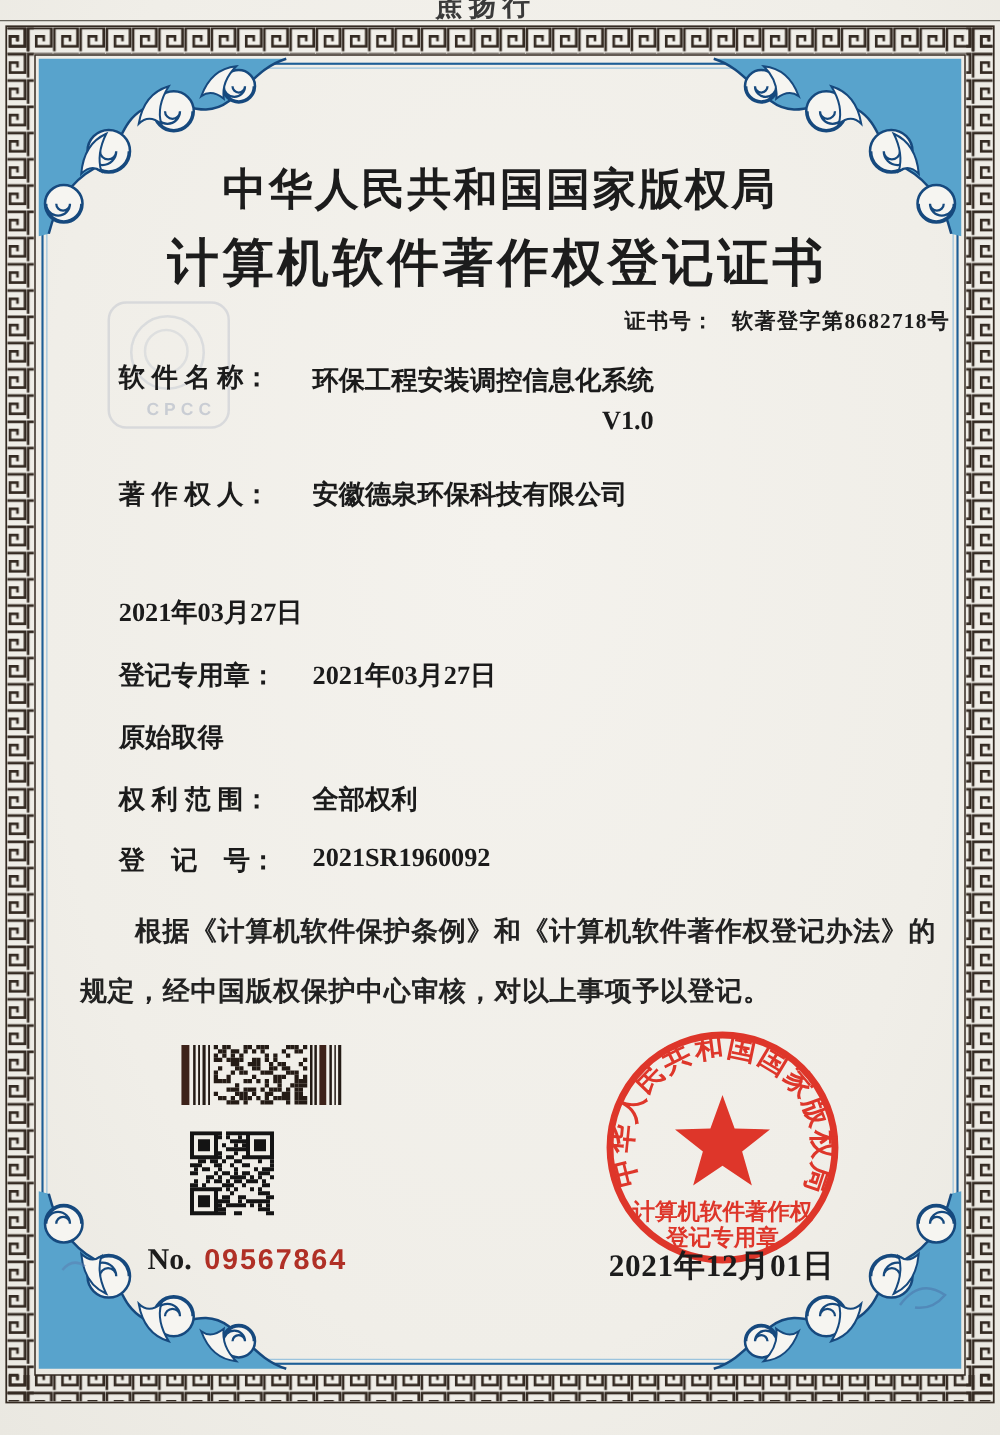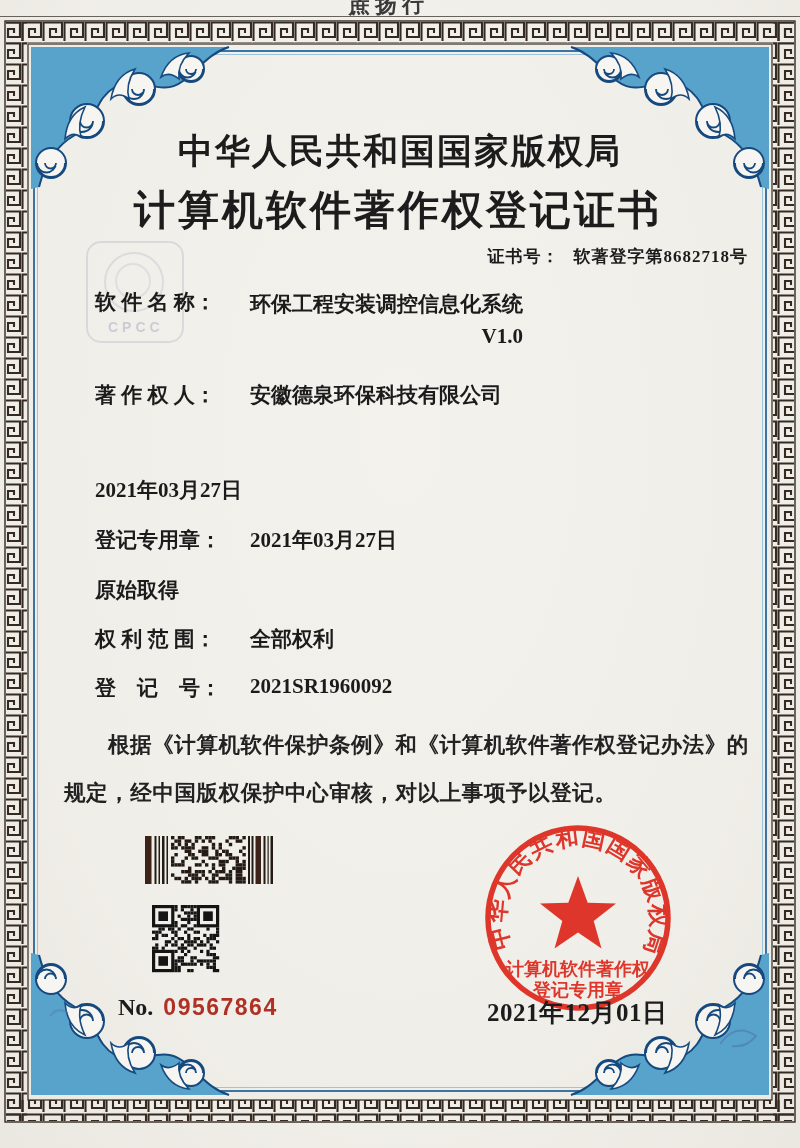--- a/index.html
+++ b/index.html
@@ -15,29 +15,29 @@
   .top-edge-line{left:0;top:16px;width:800px;border-top:1.6px solid #66635b;z-index:5;}
   
   .frame{left:0;top:0;z-index:1;}
   
   .watermark{left:86px;top:241px;width:94px;height:98px;border:2.2px solid rgba(150,160,182,.45);
     border-radius:15px;opacity:.6;z-index:2;}
   .watermark .wm-circle{position:absolute;left:16px;top:9px;width:56px;height:56px;border-radius:50%;
     border:2.2px solid rgba(150,162,185,.42);}
   .watermark .wm-circle2{position:absolute;left:27px;top:20px;width:32px;height:32px;border-radius:50%;
     border:2px solid rgba(150,162,185,.35);}
-  .watermark .wm-text{position:absolute;left:0;right:0;bottom:6px;
+  .watermark .wm-text{position:absolute;left:0;right:0;bottom:6px;text-align:center;
     font-family:"Liberation Sans",sans-serif;font-size:14px;letter-spacing:4px;
     color:rgba(140,152,178,.65);font-weight:bold;padding-left:20px;}
   
   .authority{left:0;top:128px;width:800px;text-align:center;font-size:35px;font-weight:bold;
     letter-spacing:2px;z-index:3;}
   .cert-title{left:0;top:183px;width:796px;text-align:center;font-size:41px;font-weight:bold;
     letter-spacing:3px;z-index:3;}
-  .cert-no{left:0;top:245px;width:748px;text-align:right;font-size:17px;font-weight:bold;
+  .cert-no{left:12px;top:245px;width:748px;text-align:right;font-size:17px;font-weight:bold;
     letter-spacing:1px;z-index:3;}
   .cert-no .cn-label{margin-right:14px;}
   
   .frow{position:absolute;left:95px;display:flex;font-size:21px;font-weight:bold;z-index:3;
     color:#1b1b1b;}
   .frow .lab{width:155px;flex:none;}
   .frow .val .vline{display:block;line-height:32px;text-align:right;}
   
   .body-line{position:absolute;width:700px;font-size:21.5px;font-weight:600;letter-spacing:.6px;
     color:#222;z-index:3;}

